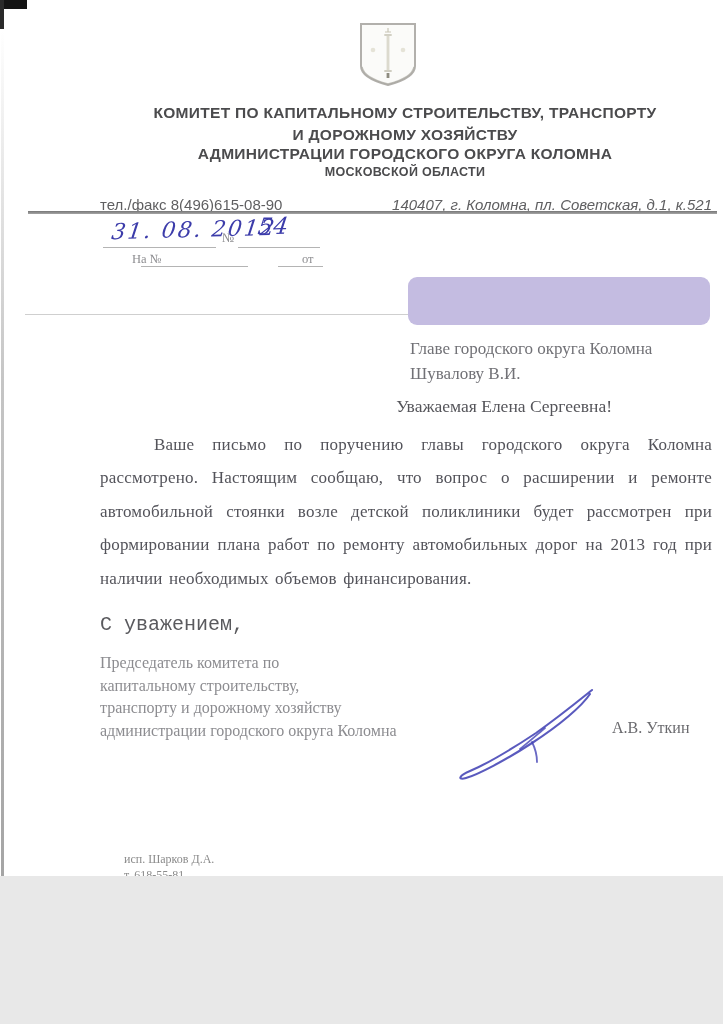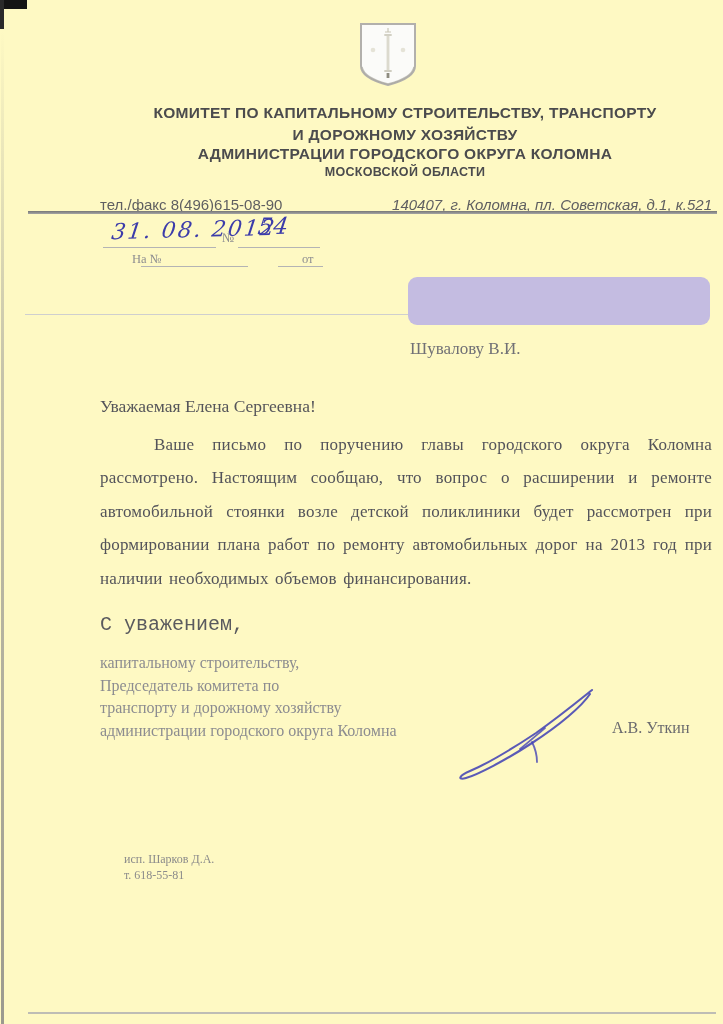--- a/index.html
+++ b/index.html
@@ -1,17 +1,17 @@
 <!DOCTYPE html>
 <html><head>
 <meta charset="utf-8">
 <style>
   html,body{margin:0;padding:0;background:#e8e8e8;}
   .page{
-    position:relative;width:723px;height:1024px;background:#fef9c3;
+    position:relative;width:723px;height:876px;background:#ffffff;
     overflow:hidden;font-family:"Liberation Sans",sans-serif;
   }
   
   .corner-mark{position:absolute;left:0;top:0;width:27px;height:9px;background:#141414;}
   .corner-mark-side{position:absolute;left:0;top:0;width:4px;height:29px;background:#2a2a2a;}
   .edge-left{position:absolute;left:1px;top:30px;width:3px;height:994px;
     background:linear-gradient(to bottom, rgba(150,150,150,0) 0%, rgba(150,150,150,.55) 35%, rgba(130,130,130,.8) 100%);}
   .edge-bottom{position:absolute;left:28px;top:1012px;width:688px;height:2px;background:#b3b3b3;opacity:.85;}
   .fold-line{position:absolute;left:25px;top:314px;width:383px;height:1px;background:#cfcfcf;}
   
@@ -42,21 +42,21 @@
   .reply-na{left:112px;top:252px;margin-left:20px;}
   .reply-ot{left:262px;top:252px;margin-left:40px;}
   .u-reply1{left:141px;top:266px;width:107px;}
   .u-reply2{left:278px;top:266px;width:45px;}
   
   .redaction{position:absolute;left:408px;top:277px;width:302px;height:48px;
     background:#c4bce1;border-radius:9px;}
   
   .serif{font-family:"Liberation Serif",serif;}
   .recipient{position:absolute;left:410px;top:336px;font-size:17px;line-height:25px;color:#717176;}
-  .salutation{position:absolute;left:100px;top:396px;width:512px;text-align:left;
+  .salutation{position:absolute;left:100px;top:396px;width:512px;text-align:right;
     font-size:17.5px;color:#55555a;}
   .body-par{position:absolute;left:100px;top:428px;width:612px;font-size:17px;
     line-height:33.4px;text-align:justify;text-indent:54px;color:#53535a;
     word-spacing:2px;letter-spacing:.2px;}
   .regards{position:absolute;left:100px;top:613px;font-size:20px;color:#5a5a5e;font-family:Liberation Mono, monospace;}
   .signer-title{position:absolute;left:100px;top:652px;font-size:16px;line-height:22.5px;color:#8c8c90;}
   .signer-name{position:absolute;left:612px;top:719px;font-size:16px;color:#6a6a6e;}
   .signature{position:absolute;left:432px;top:672px;width:190px;height:115px;}
   .footer-exec{position:absolute;left:100px;top:851px;font-size:12px;line-height:16px;color:#8b8b8b;margin-left:24px;}
 </style>
@@ -101,32 +101,33 @@
   <div class="u-line u-num"></div>
 
   <span class="replyrow reply-na">На №</span>
   <div class="u-line u-reply1"></div>
   <span class="replyrow reply-ot">от</span>
   <div class="u-line u-reply2"></div>
 
   <div class="redaction"></div>
 
   <div class="recipient serif">
+    <div>Главе городского округа Коломна</div>
     <div>Шувалову В.И.</div>
   </div>
 
   <div class="salutation serif">Уважаемая Елена Сергеевна!</div>
 
   <div class="body-par serif">Ваше письмо по поручению главы городского округа Коломна рассмотрено. Настоящим сообщаю, что вопрос о расширении и ремонте автомобильной стоянки возле детской поликлиники будет рассмотрен при формировании плана работ по ремонту автомобильных дорог на 2013 год при наличии необходимых объемов финансирования.</div>
 
   <div class="regards serif">С уважением,</div>
 
   <div class="signer-title serif">
+    <div>Председатель комитета по</div>
     <div>капитальному строительству,</div>
-    <div>Председатель комитета по</div>
     <div>транспорту и дорожному хозяйству</div>
     <div>администрации городского округа Коломна</div>
   </div>
 
   <svg class="signature" viewBox="0 0 190 115">
     <path d="M 160,18 C 150,26 128,44 104,61 C 80,77 52,93 38,99 C 27,103.5 25,108.5 34,106 C 46,102.5 74,88 100,71 C 128,53 150,34 158,22" fill="none" stroke="#4343b5" stroke-width="2.1" stroke-linecap="round" opacity=".88"></path>
     <path d="M 88,77 C 97,70 107,61 113,56" fill="none" stroke="#4343b5" stroke-width="1.8" stroke-linecap="round" opacity=".8"></path>
     <path d="M 100,70 C 103,76 105,83 105,90" fill="none" stroke="#4343b5" stroke-width="1.8" stroke-linecap="round" opacity=".8"></path>
   </svg>
 

